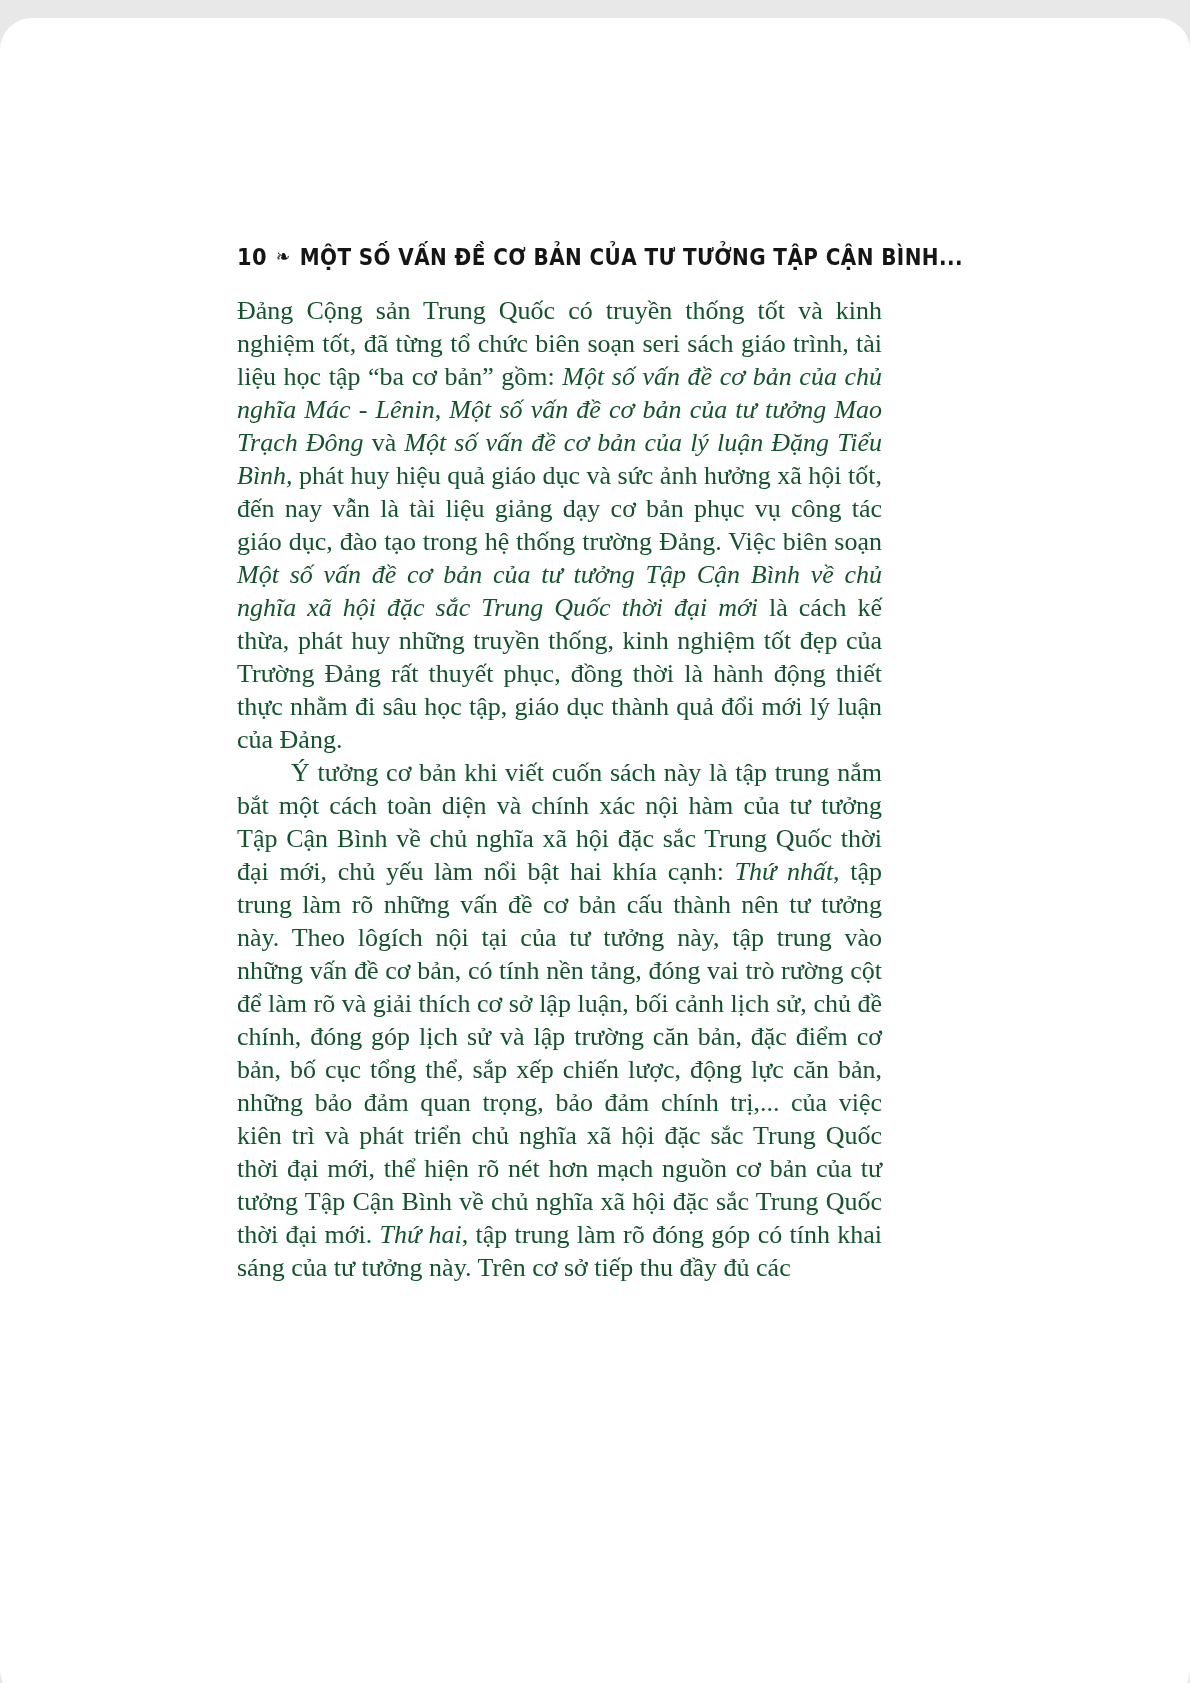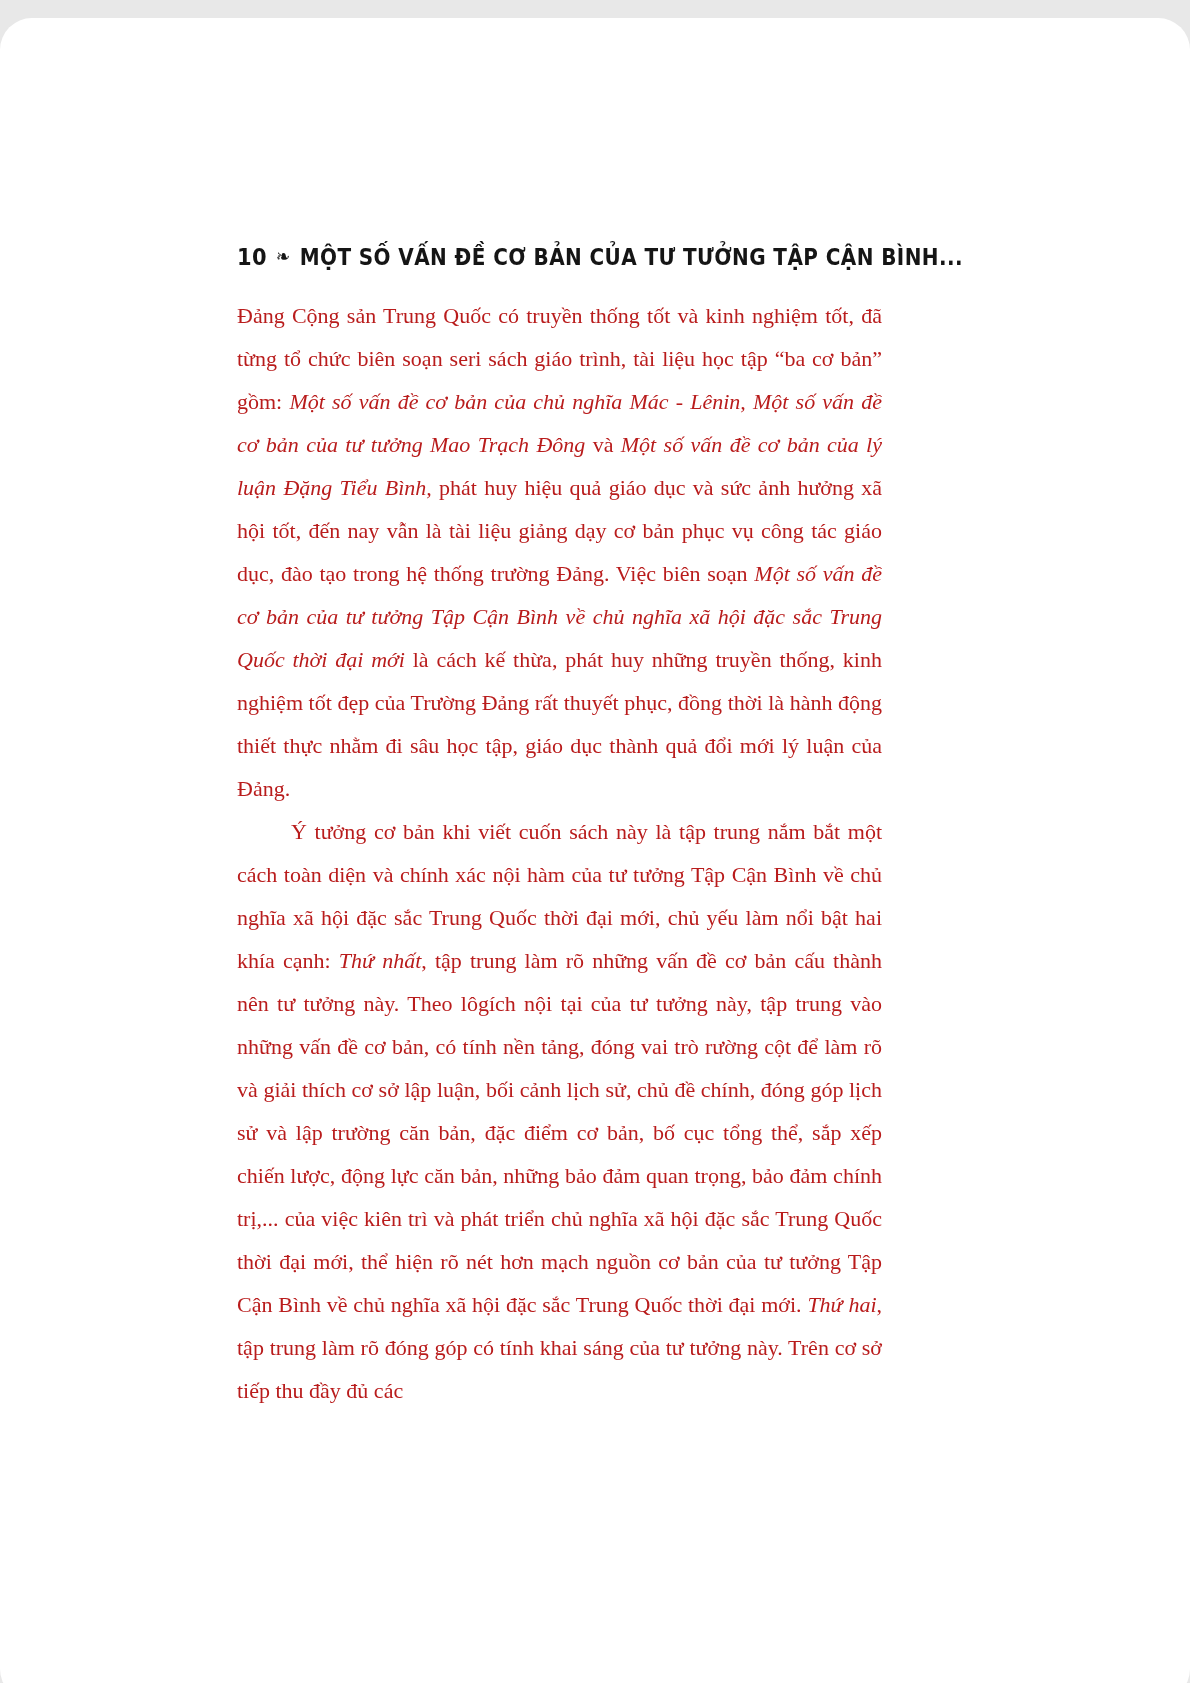--- a/index.html
+++ b/index.html
@@ -35,23 +35,23 @@
     position: relative;
     top: -2px;
     font-weight: normal;
   }
   .body-text {
     position: absolute;
     left: 237px;
     top: 276px;
     width: 645px;
     font-family: "Liberation Serif", "DejaVu Serif", serif;
-    font-size: 22px;
-    line-height: 43px;
-    color: #b91c1c;
+    font-size: 26px;
+    line-height: 33px;
+    color: #14532d;
     text-align: justify;
     text-justify: inter-word;
   }
   .body-text p { margin: 0; padding: 0; }
   .body-text p.indented { text-indent: 54px; }
   .body-text i { font-style: italic; }
 </style>
 </head>
 <body>
 

